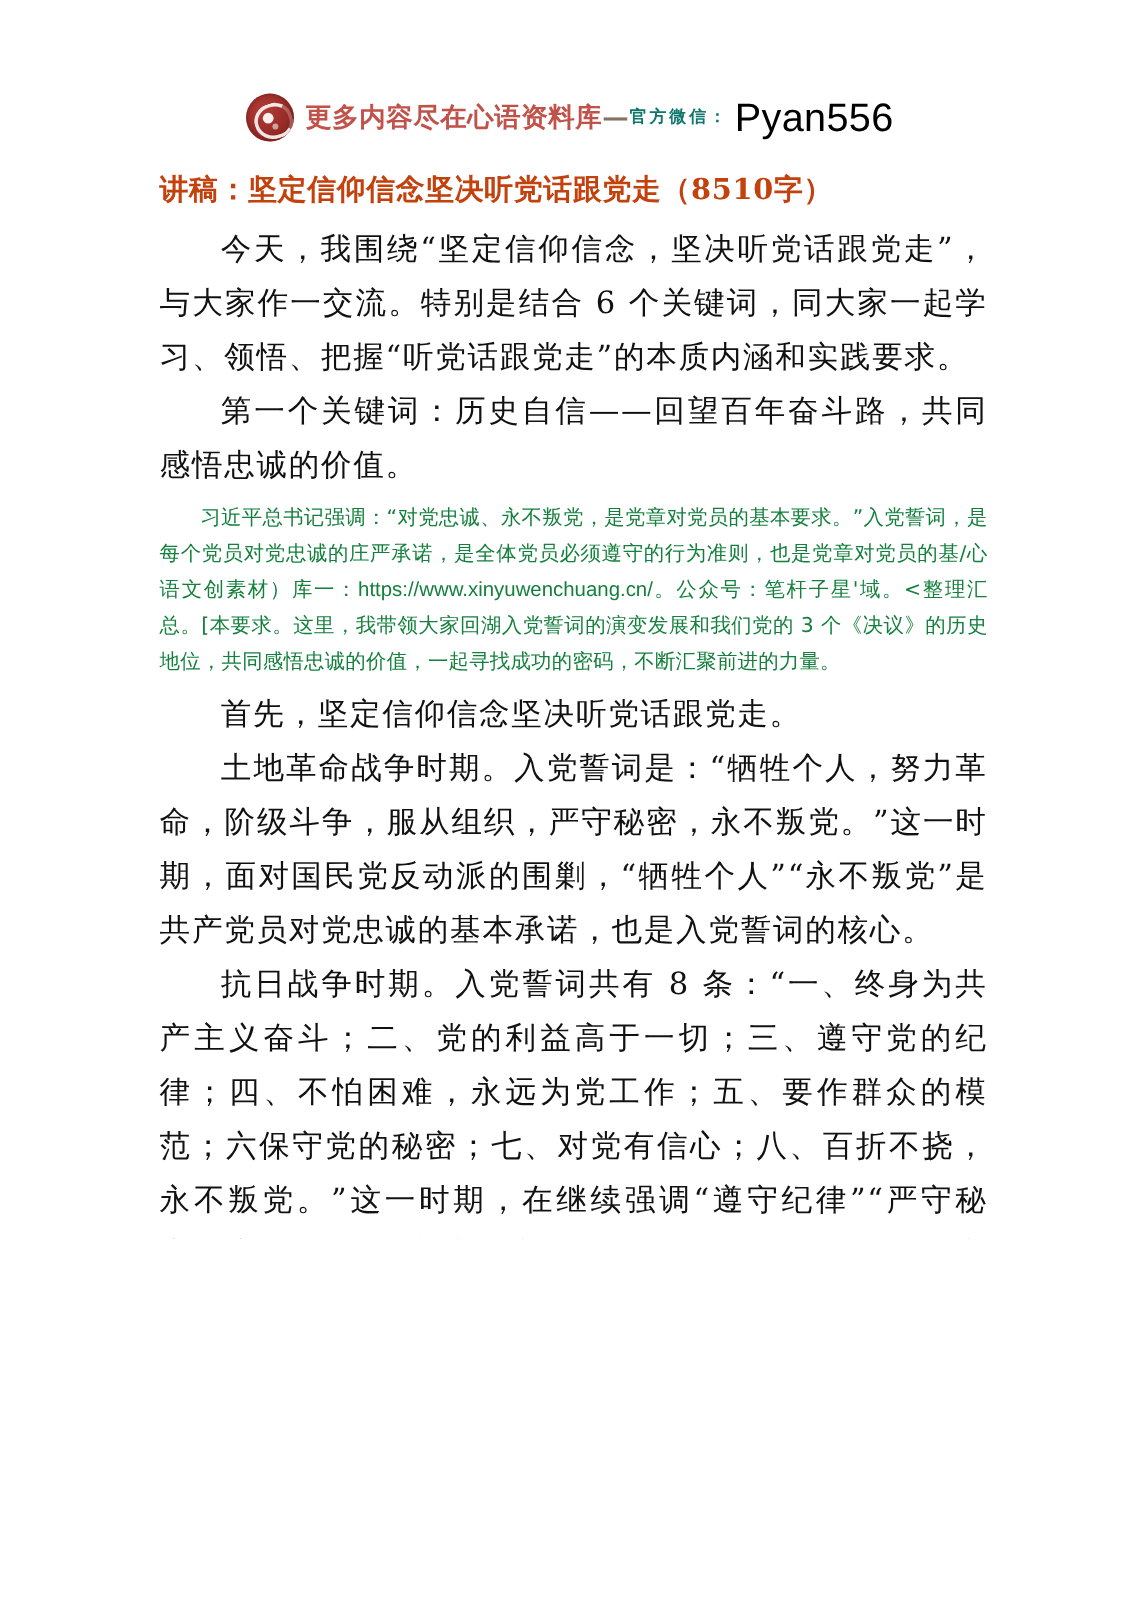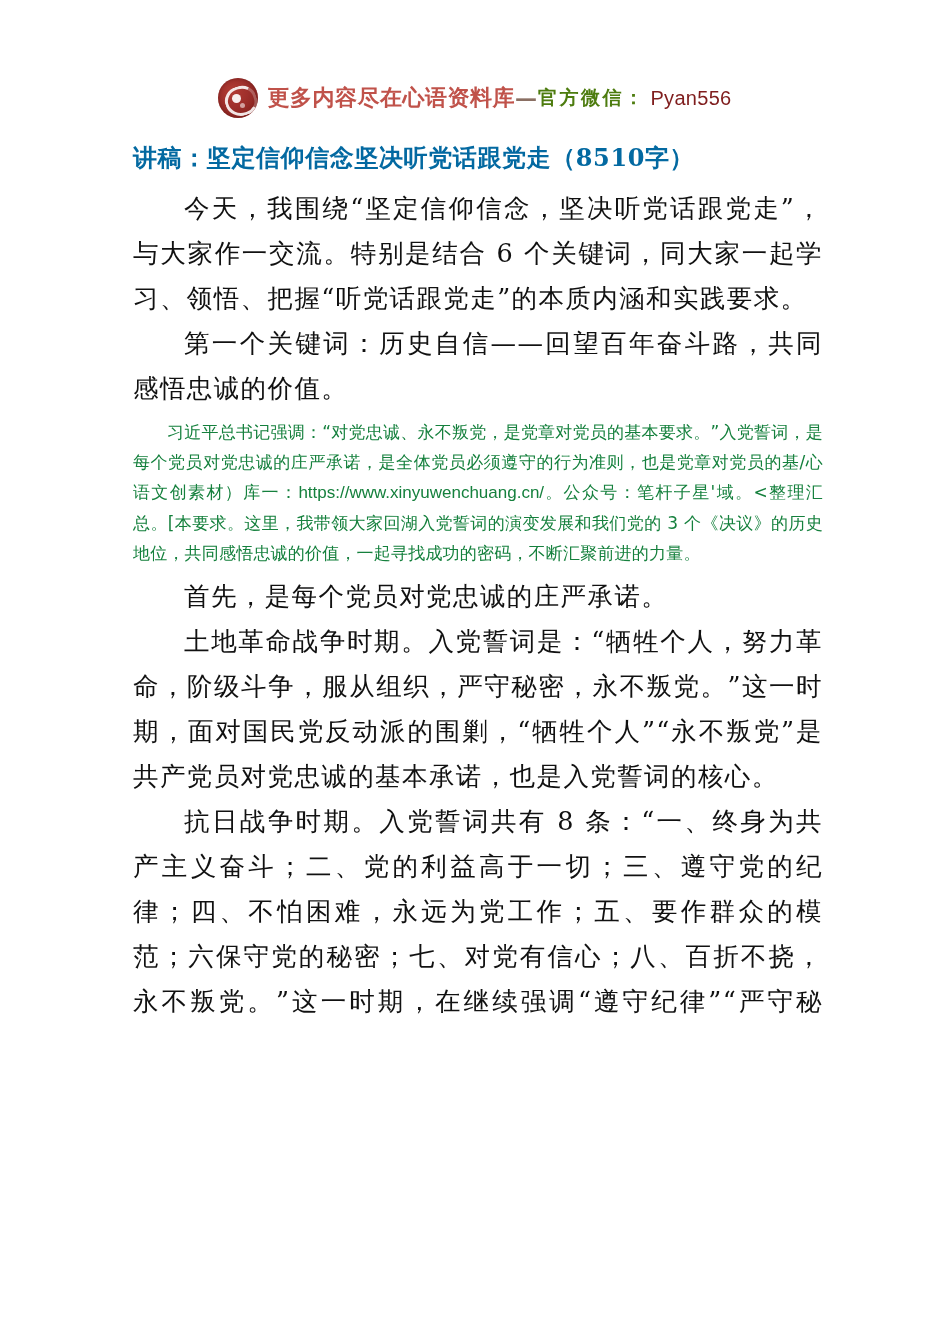--- a/index.html
+++ b/index.html
@@ -75,47 +75,47 @@
   }
   .wm-dash {
     font-family: "DejaVu Serif", "Liberation Serif", serif;
     font-weight: bold;
     font-size: 22px;
     color: #8a6f63;
   }
   .wm-sub {
     font-family: "DejaVu Serif", "Liberation Serif", serif;
     font-weight: bold;
-    font-size: 19px;
+    font-size: 14px;
     letter-spacing: 2.5px;
-    color: #4d7c0f;
+    color: #0f766e;
     padding-left: 1px;
   }
   .wm-id {
     font-family: "Liberation Sans", "DejaVu Sans", sans-serif;
-    font-size: 20px;
+    font-size: 33px;
     letter-spacing: 0.3px;
-    color: #7f1d1d;
+    color: #000000;
     padding-left: 5px;
   }
 
   
   .doc {
     position: absolute;
     left: 133px;
     top: 138px;
     width: 690px;
   }
 
   .doc-title {
     font-family: "DejaVu Serif", "Liberation Serif", serif;
     font-size: 24px;
     line-height: 40px;
     letter-spacing: 0.6px;
-    color: #0369a1;
+    color: #c2410c;
     margin: 0 0 8px 0;
     text-align: left;
     white-space: nowrap;
   }
 
   p.body {
     font-family: "DejaVu Serif", "Liberation Serif", serif;
     font-size: 25.5px;
     line-height: 45px;
     letter-spacing: 1.4px;
@@ -160,21 +160,21 @@
   <div class="doc">
 
     <h1 class="doc-title">讲稿：坚定信仰信念坚决听党话跟党走（8510字）</h1>
 
     <p class="body">今天，我围绕“坚定信仰信念，坚决听党话跟党走”，与大家作一交流。特别是结合 6 个关键词，同大家一起学习、领悟、把握“听党话跟党走”的本质内涵和实践要求。</p>
 
     <p class="body">第一个关键词：历史自信——回望百年奋斗路，共同感悟忠诚的价值。</p>
 
     <p class="small"><span>习近平总书记强调：“对党忠诚、永不叛党，是党章对党员的基本要求。”入党誓词，是每个党员对党忠诚的庄严承诺，是全体党员必须遵守的行为准则，也是党章对党员的基/心语文创素材）库一：</span><span class="url">https://www.xinyuwenchuang.cn/</span><span>。公众号：笔杆子星'域。&lt;整理汇总。[本要求。这里，我带领大家回湖入党誓词的演变发展和我们党的 3 个《决议》的历史地位，共同感悟忠诚的价值，一起寻找成功的密码，不断汇聚前进的力量。</span></p>
 
-    <p class="body">首先，是每个党员对党忠诚的庄严承诺。</p>
+    <p class="body">首先，坚定信仰信念坚决听党话跟党走。</p>
 
     <p class="body">土地革命战争时期。入党誓词是：“牺牲个人，努力革命，阶级斗争，服从组织，严守秘密，永不叛党。”这一时期，面对国民党反动派的围剿，“牺牲个人”“永不叛党”是共产党员对党忠诚的基本承诺，也是入党誓词的核心。</p>
 
     <p class="body">抗日战争时期。入党誓词共有 8 条：“一、终身为共产主义奋斗；二、党的利益高于一切；三、遵守党的纪律；四、不怕困难，永远为党工作；五、要作群众的模范；六保守党的秘密；七、对党有信心；八、百折不挠，永不叛党。”这一时期，在继续强调“遵守纪律”“严守秘密”“永不叛党”等基本要点的同时，还增添了“终身为共产主义事业奋斗”“党的利益高于一切”“不怕困难，永远为党工作”等新的内容。抗日战争是一场持久战，面对强</p>
 
   </div>
 
   <div class="watermark footer">
     <span class="wm-logo"></span>
     <span class="wm-main">更多内容尽在心语资料库</span>

